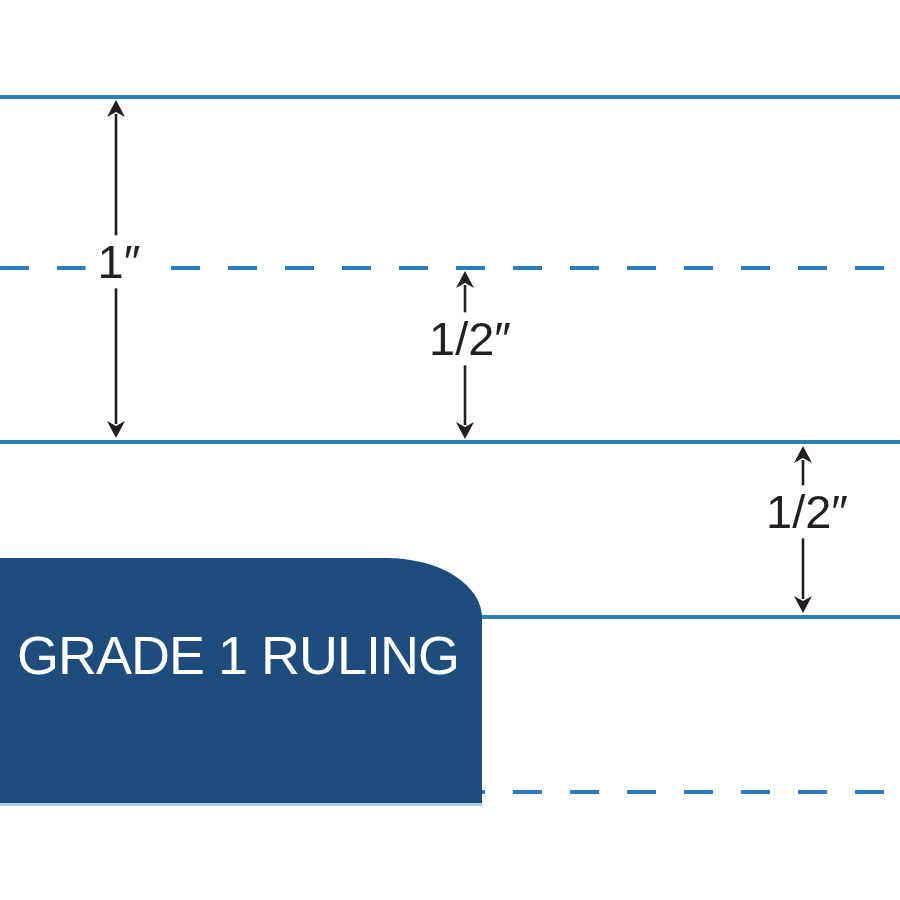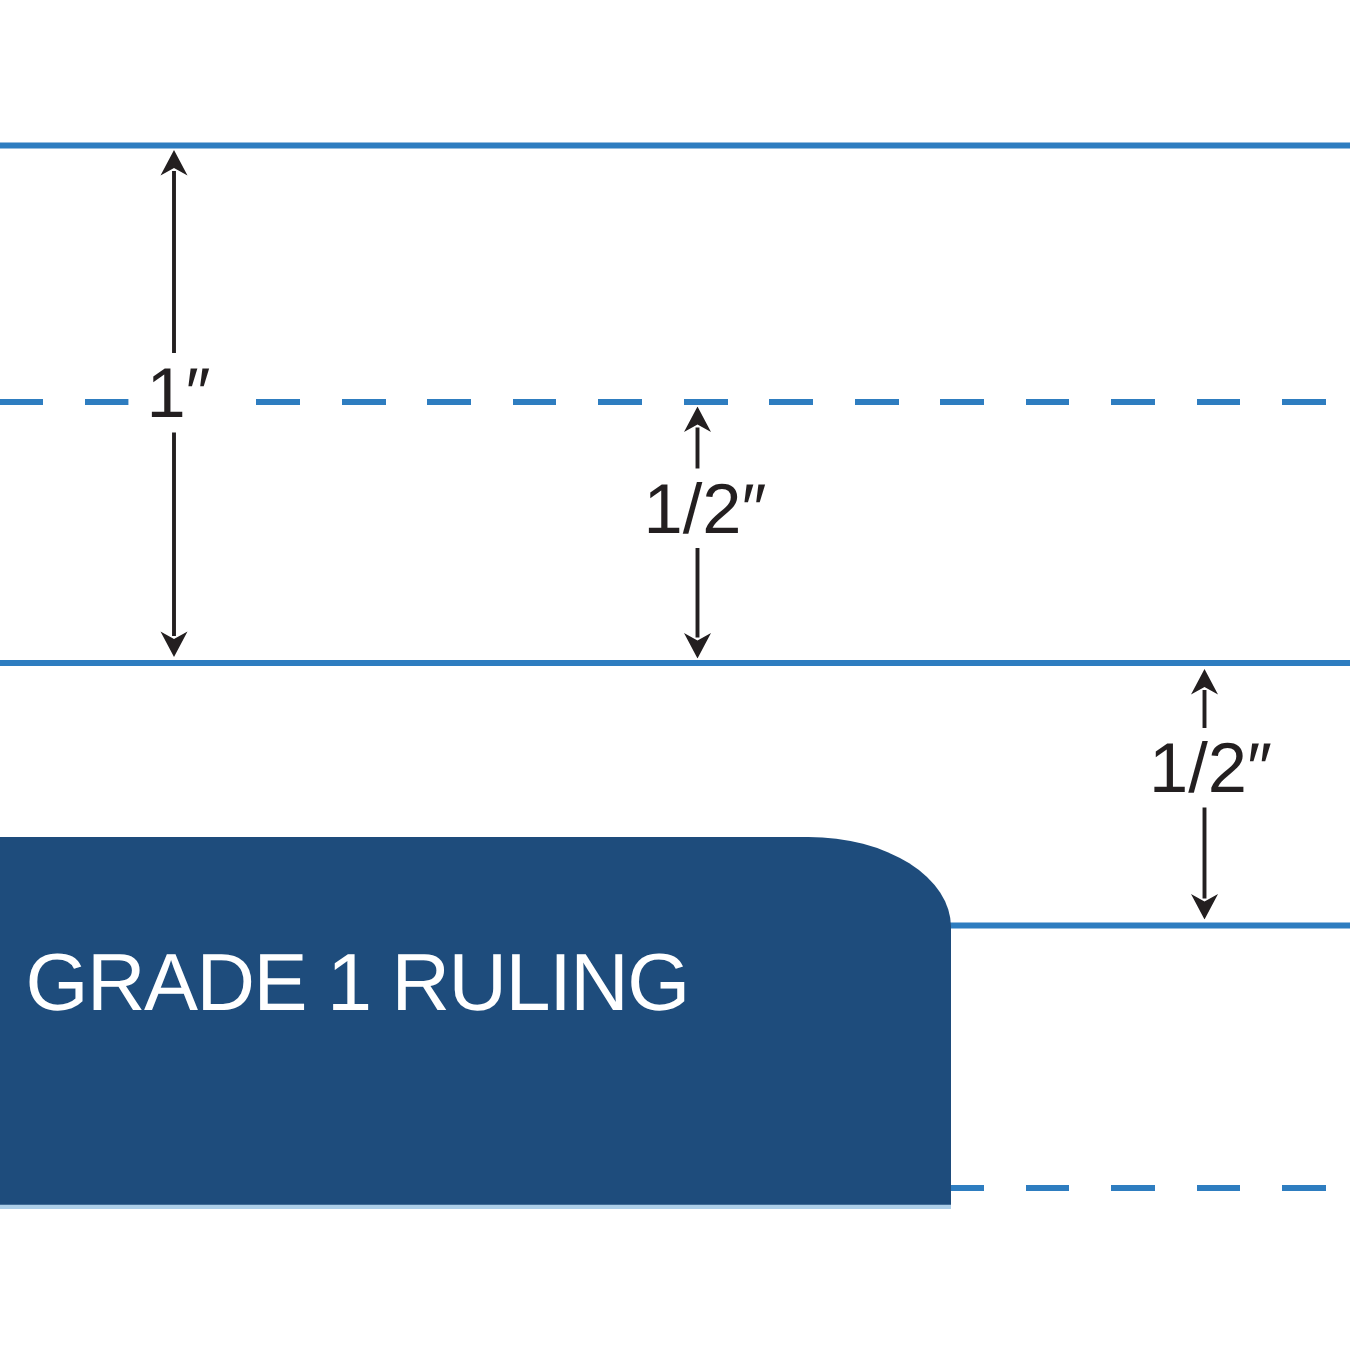--- a/index.html
+++ b/index.html
@@ -59,21 +59,21 @@
     z-index: 3;
   }
   .mlabel-1in   { left: 119px; top: 262px; }
   .mlabel-half1 { left: 470px; top: 339px; }
   .mlabel-half2 { left: 807px; top: 512px; }
 
   .badge {
     position: absolute;
     left: 0;
     top: 558px;
-    width: 634px;
+    width: 482px;
     height: 245px;
     background: var(--badge-navy, #1e4c7c);
     border-top-right-radius: 95px 60px;
     border-bottom: 3px solid var(--badge-underline, #aecfe9);
     z-index: 2;
   }
   .badge-label {
     position: absolute;
     left: 17px;
     top: 66px;

